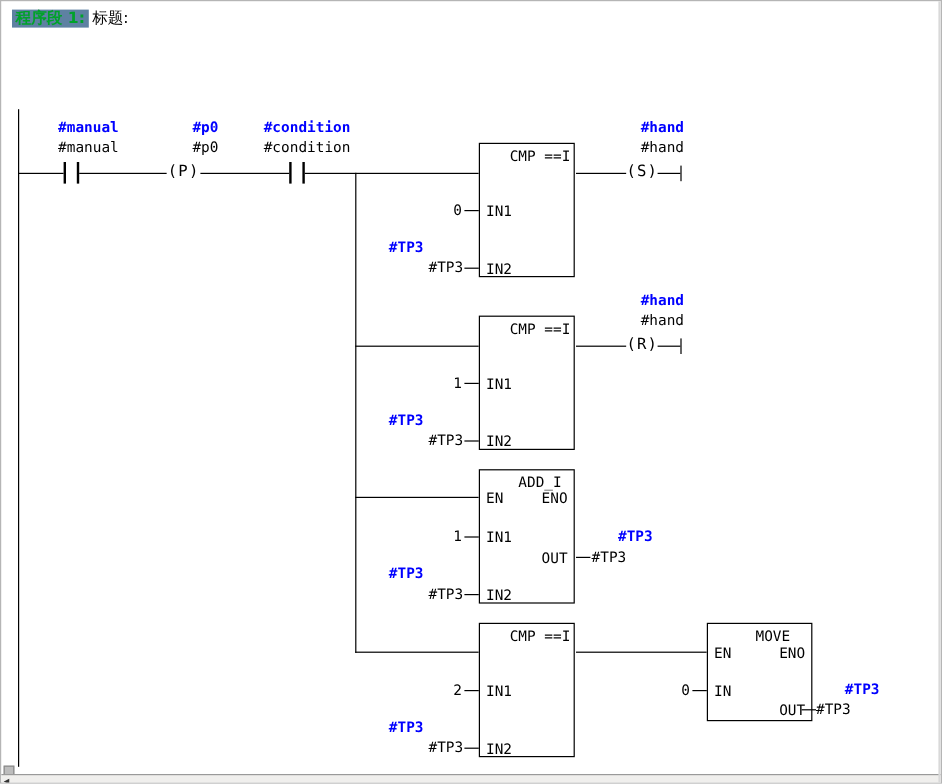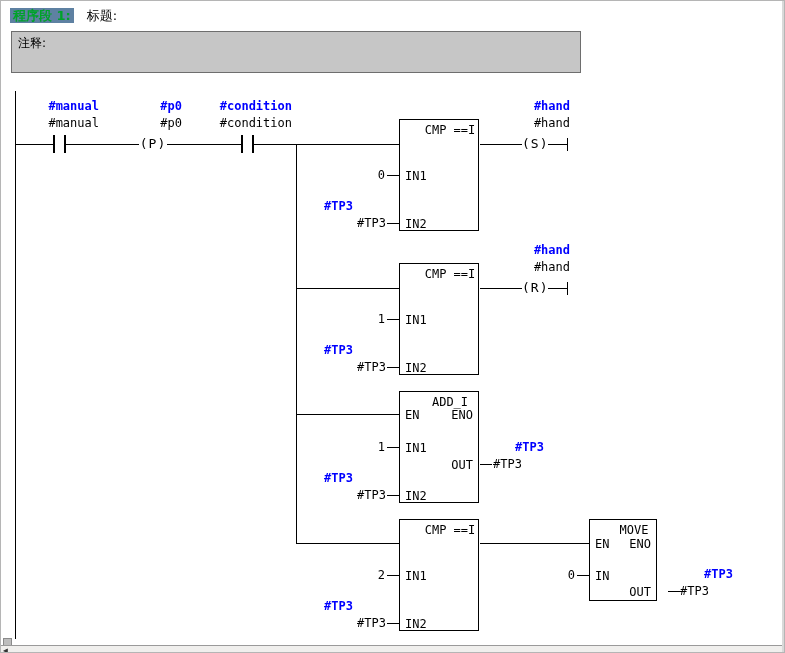--- a/index.html
+++ b/index.html
@@ -17,43 +17,40 @@
   .ctr { text-align:right; }
   .rt  { text-align:right; }
   .glyph { position:absolute; line-height:16px; height:16px; text-align:center; font-size:13px; letter-spacing:1px; background:#fff; }
   .fbox { position:absolute; border:1px solid #000; background:#fff; }
   .fbox .title { position:absolute; top:3px; left:11px; width:100%; text-align:center; }
   .pin { position:absolute; line-height:12px; }
   .pin.l { left:5px; }
   .pin.r { right:5px; }
   .hdr { position:absolute; top:6px; left:9px; font-family:"DejaVu Sans","Liberation Sans",sans-serif; font-size:13px; line-height:17px; }
   .net { background:#5e81a2; color:#00a22a; font-weight:bold; padding:0 3px; }
-  .ttl { margin-left:13px; color:#000; }
+  .ttl { margin-left:3px; color:#000; }
   .comment {
     position:absolute; left:10px; top:30px; width:570px; height:42px;
     background:#c6c6c6; border:1px solid #6e6e6e; padding:3px 6px;
     font-family:"DejaVu Sans","Liberation Sans",sans-serif; font-size:12px;
   }
   .endmark { position:absolute; left:2px; top:637px; width:9px; height:8px; background:#bdbdbd; border:1px solid #8a8a8a; }
   .hscroll { position:absolute; left:0; top:644px; width:785px; height:9px; background:#f0efed; border-top:1px solid #9a9a9a; }
   .hscroll .arrow { position:absolute; left:2px; top:0; font-size:8px; line-height:9px; color:#333; cursor:default; }
   .rborder { position:absolute; right:0; top:0; width:2px; height:653px; background:#d9d9d9; }
 </style>
 </head>
 <body>
 
 <div class="screen">
 
   <div class="hdr">
     <span class="net">程序段 1:</span><span class="ttl">标题:</span>
   </div>
 
-  <div class="comment">
-    <span>注释:</span>
-  </div>
 
   <div class="vl" style="left:14px; top:90px; height:548px;"></div>
 
   <div class="hl" style="left:14px; top:143px; width:38px;"></div>
   <div class="bar" style="left:52px; top:134px; height:18px;"></div>
   <div class="bar" style="left:63px; top:134px; height:18px;"></div>
   <div class="hl" style="left:65px; top:143px; width:73px;"></div>
   <div class="glyph" style="left:138px; top:135px; width:28px;">(P)</div>
   <div class="hl" style="left:166px; top:143px; width:74px;"></div>
   <div class="bar" style="left:240px; top:134px; height:18px;"></div>
@@ -131,21 +128,21 @@
     <div class="pin l" style="top:98px;">IN2</div>
   </div>
   <div class="hl" style="left:386px; top:574px; width:12px;"></div>
   <div class="hl" style="left:386px; top:622px; width:12px;"></div>
   <div class="lbl rt" style="left:352px; top:568px; width:32px;">2</div>
   <div class="lbl sym" style="left:323px; top:599px;">#TP3</div>
   <div class="lbl rt" style="left:341px; top:616px; width:44px;">#TP3</div>
 
   <div class="hl" style="left:479px; top:542px; width:109px;"></div>
 
-  <div class="fbox" style="left:588px; top:518px; width:68px; height:82px;">
+  <div class="fbox" style="left:588px; top:518px; width:88px; height:82px;">
     <div class="title">MOVE</div>
     <div class="pin l" style="top:18px;">EN</div>
     <div class="pin r" style="top:18px;">ENO</div>
     <div class="pin l" style="top:50px;">IN</div>
     <div class="pin r" style="top:66px;">OUT</div>
   </div>
   <div class="hl" style="left:576px; top:574px; width:12px;"></div>
   <div class="hl" style="left:667px; top:590px; width:12px;"></div>
   <div class="lbl rt" style="left:542px; top:568px; width:32px;">0</div>
   <div class="lbl sym" style="left:703px; top:567px;">#TP3</div>

